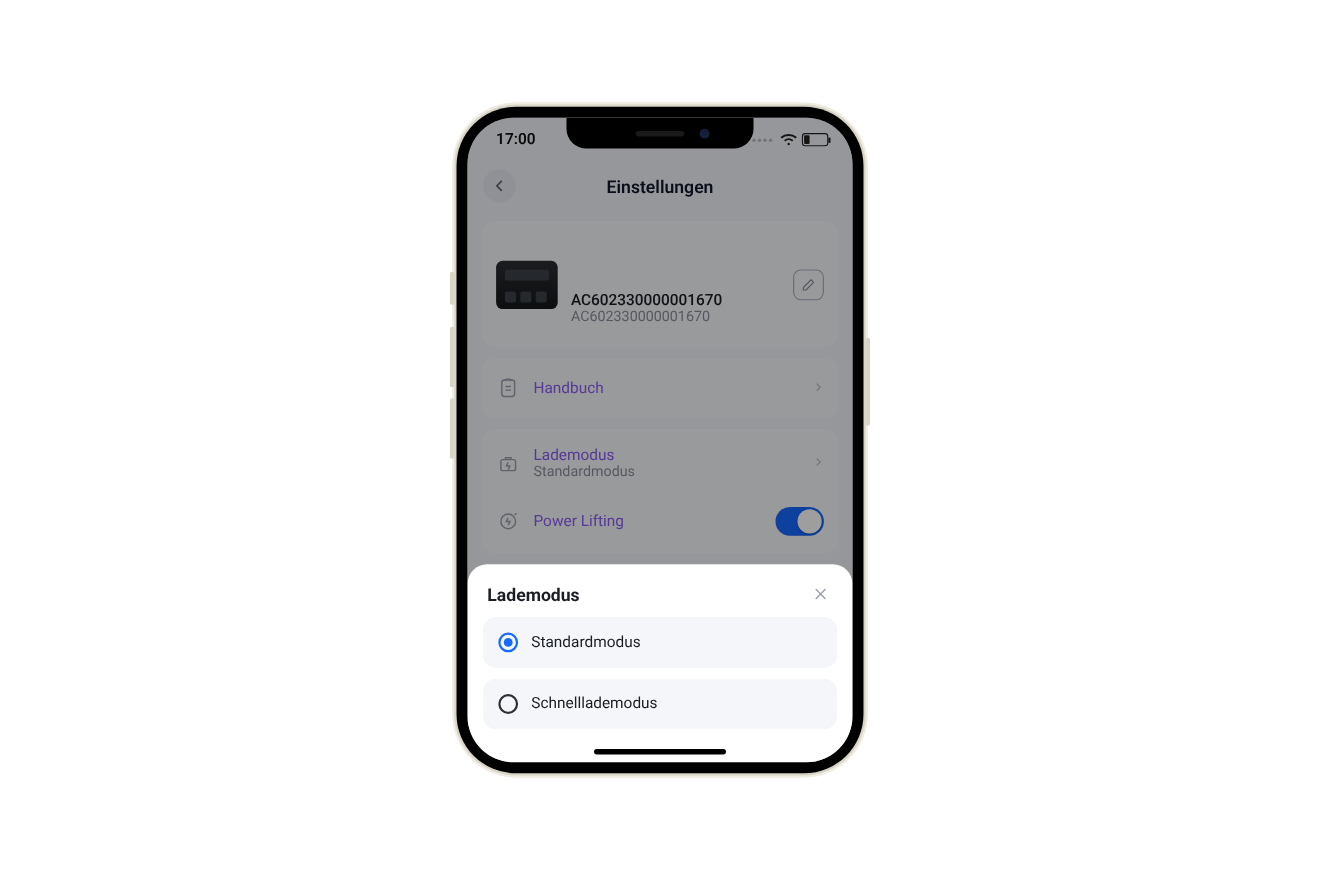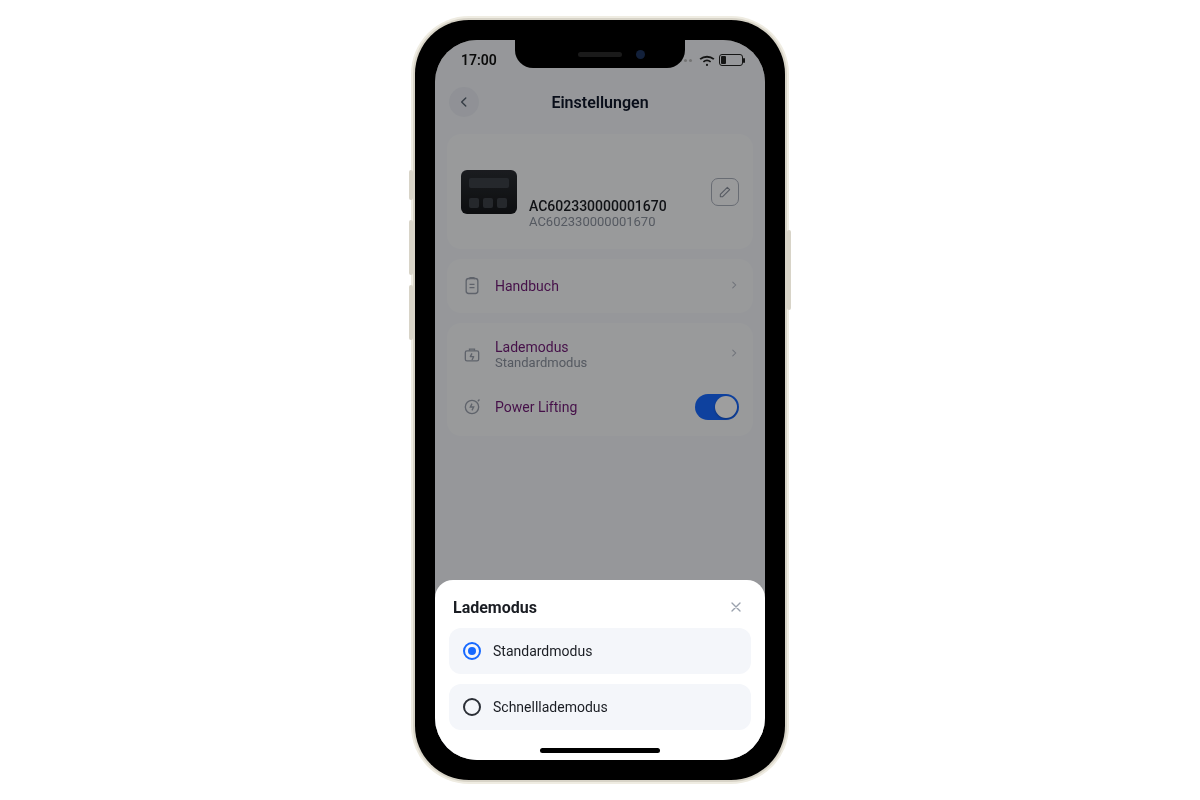--- a/index.html
+++ b/index.html
@@ -1,24 +1,24 @@
 <!DOCTYPE html>
 <html><head>
 <meta charset="utf-8">
 <style>
   * { box-sizing: border-box; margin: 0; padding: 0; }
   html, body { width: 1200px; height: 800px; background: #ffffff; font-family: -apple-system, BlinkMacSystemFont, "Segoe UI", Roboto, sans-serif; }
   .stage { width:1200px; height:800px; position:relative; display:flex; align-items:center; justify-content:center; }
 
   
   .phone {
-    width: 370px; height: 760px;
+    width: 370px; height: 606px;
     background:#000;
     border-radius:54px;
-    padding:20px;
+    padding:10px;
     position:relative;
     box-shadow: 0 0 0 2px #d8d4c8, 0 0 0 4px #efece2;
   }
   .phone::before, .phone::after, .side-btn-1, .side-btn-2, .side-btn-3 {
     content:""; position:absolute; background:#d8d4c8; border-radius:2px;
   }
   .side-btn-1 { left:-6px; top:150px; width:4px; height:30px; }
   .side-btn-2 { left:-6px; top:200px; width:4px; height:55px; }
   .side-btn-3 { left:-6px; top:265px; width:4px; height:55px; }
   .phone::after { right:-6px; top:210px; width:4px; height:80px; }
@@ -80,21 +80,21 @@
   }
   .thumb::before{content:"";position:absolute;top:8px;left:8px;right:8px;height:10px;background:#3d4248;border-radius:2px;}
   .thumb::after{content:"";position:absolute;bottom:6px;left:8px;width:10px;height:10px;background:#3d4248;border-radius:2px;box-shadow:14px 0 #3d4248, 28px 0 #3d4248;}
   .device-texts { flex:1; min-width:0;margin-top:44px; }
   .device-name { font-size:14px; font-weight:500; color:#1a1d23; white-space:nowrap; overflow:hidden; text-overflow:ellipsis;}
   .device-sub { font-size:13px; color:#8a919d; white-space:nowrap; overflow:hidden; text-overflow:ellipsis;}
   .edit-btn { width:28px; height:28px; border:1.5px solid #a8afba; border-radius:7px; display:flex; align-items:center; justify-content:center; color:#8a919d; flex-shrink:0;}
 
   .row-icon { width:22px; height:22px; color:#9aa1ad; flex-shrink:0; display:flex; align-items:center; justify-content:center;}
   .row-texts { flex:1; }
-  .row-label { font-size:14px; color:#701a75; }
+  .row-label { font-size:14px; color:#8b5cf6; }
   .row-sub { font-size:13px; color:#8a919d; }
   .chevron { color:#b4bac4; flex-shrink:0; }
 
   .toggle { width:44px; height:26px; border-radius:13px; position:relative; flex-shrink:0; }
   .toggle .knob{ position:absolute; width:22px; height:22px; background:#fff; border-radius:50%; top:2px; box-shadow:0 1px 2px rgba(0,0,0,.25);}
   .toggle.off{ background:#6b7280; }
   .toggle.off .knob{ left:2px; }
   .toggle.on{ background:#1769ff; }
   .toggle.on .knob{ right:2px; }
 

